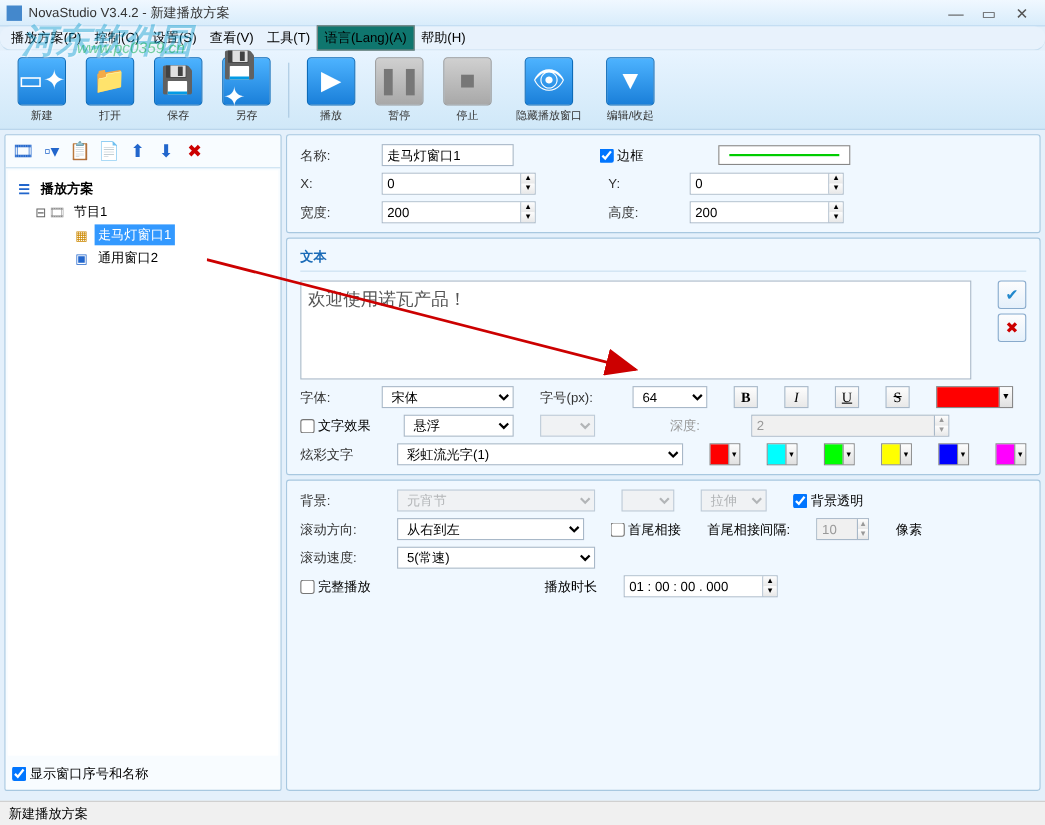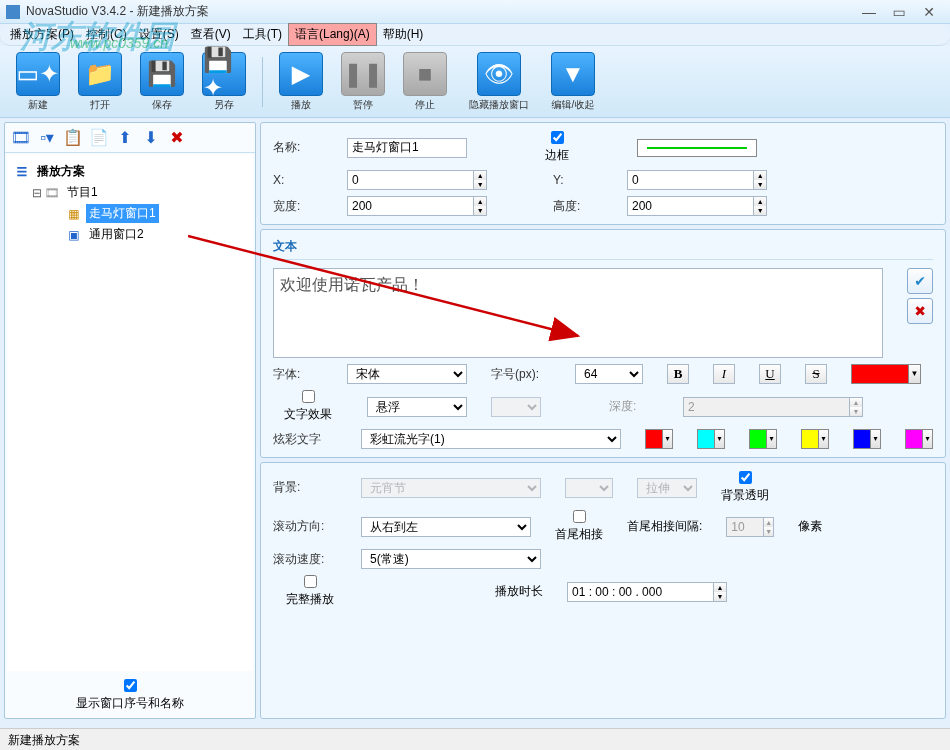--- a/index.html
+++ b/index.html
@@ -7,21 +7,21 @@
 .watermark { position: absolute; top: 16px; left: 20px; color: #0099cc; font-size: 31px; font-weight: bold; opacity: 0.4; z-index: 100; pointer-events: none; font-style: italic; text-shadow: 1px 1px 1px #fff; }
 .watermark-url { position: absolute; top: 35px; left: 70px; color: #00aa44; font-size: 14px; font-style: italic; opacity: 0.5; z-index: 100; pointer-events: none; }
 
 .titlebar { height: 24px; background: linear-gradient(#f0f8ff,#d8ecfb); display: flex; align-items: center; padding: 0 6px; border-bottom: 1px solid #b8d8f0; }
 .titlebar-icon { width: 14px; height: 14px; background: #4488cc; margin-right: 6px; }
 .titlebar-text { flex: 1; color: #333; }
 .win-btn { width: 30px; height: 18px; display: flex; align-items: center; justify-content: center; color: #555; cursor: pointer; font-size: 14px; }
 
 .menubar { height: 22px; background: #e8f2fc; display: flex; align-items: center; padding: 0 4px; border-bottom: 1px solid #c8dff0; border-radius: 10px; }
 .menu-item { padding: 2px 6px; cursor: pointer; }
-.menu-item.boxed { border: 1px solid #888; background: #fca5a5; }
+.menu-item.boxed { border: 1px solid #888; background: #0f766e; }
 
 .toolbar { height: 72px; background: linear-gradient(#e8f4ff,#d0e8f8); display: flex; align-items: center; padding: 0 10px; gap: 6px; border-bottom: 1px solid #b0d0e8; }
 .tool-btn { width: 56px; height: 64px; display: flex; flex-direction: column; align-items: center; justify-content: center; cursor: pointer; border-radius: 3px; }
 .tool-icon { width: 44px; height: 44px; border-radius: 4px; display: flex; align-items: center; justify-content: center; font-size: 24px; color: #fff; margin-bottom: 2px; }
 .tool-icon.blue { background: linear-gradient(#4db3ff,#1a7fd9); border: 1px solid #0d6bb8; }
 .tool-icon.gray { background: linear-gradient(#d0d0d0,#a8a8a8); border: 1px solid #999; color: #777; }
 .tool-label { font-size: 10px; color: #333; }
 .tool-sep { width: 1px; height: 50px; background: #a8c8e0; margin: 0 4px; }
 
 .main-area { display: flex; height: 605px; padding: 4px; gap: 4px; }
@@ -41,21 +41,21 @@
 .right-panel { flex: 1; display: flex; flex-direction: column; gap: 4px; }
 .prop-group { background: #f0f8ff; border: 1px solid #a8c8e0; border-radius: 3px; padding: 8px 12px; }
 .prop-row { display: flex; align-items: center; margin-bottom: 6px; gap: 24px; }
 .prop-label { width: 50px; color: #333; }
 .prop-label.wide { width: 64px; }
 input[type=text], input[type=number], select, .spinner { border: 1px solid #a8b8c8; background: #fff; height: 20px; padding: 0 4px; font-size: 12px; }
 .spinner { display: inline-flex; align-items: center; padding: 0; }
 .spinner input { border: none; height: 18px; width: 100%; padding: 0 4px; }
 .spin-btns { width: 14px; height: 18px; display: flex; flex-direction: column; border-left: 1px solid #a8b8c8; }
 .spin-btns span { flex: 1; font-size: 7px; text-align: center; line-height: 9px; cursor: pointer; background: linear-gradient(#fdfdfd,#e8e8e8); }
-.chk { display: flex; align-items: center; gap: 3px; flex-direction: column; }
+.chk { display: flex; align-items: center; gap: 3px; }
 .chk input { margin: 0; }
 
 .text-area { flex: 1; height: 90px; border: 1px solid #a8b8c8; background: #fff; padding: 6px; font-size: 16px; color: #555; font-family: SimSun; resize: none; }
 .side-btns { display: flex; flex-direction: column; gap: 4px; }
 .side-btn { width: 26px; height: 26px; border: 1px solid #88aacc; background: linear-gradient(#fdfdfd,#e4f0fb); border-radius: 3px; display: flex; align-items: center; justify-content: center; cursor: pointer; font-size: 14px; }
 
 .fmt-btn { width: 22px; height: 20px; border: 1px solid #a8b8c8; background: linear-gradient(#fdfdfd,#e8e8e8); display: inline-flex; align-items: center; justify-content: center; cursor: pointer; font-family: "Times New Roman", serif; font-size: 13px; }
 .fmt-btn.bold { font-weight: bold; }
 .fmt-btn.italic { font-style: italic; }
 .fmt-btn.underline { text-decoration: underline; }
@@ -335,21 +335,21 @@
         <span class="prop-label wide">滚动速度:</span>
         <select style="width:180px"><option>5(常速)</option></select>
       </div>
       <div class="prop-row" style="margin-bottom:0">
         <label class="chk" style="width:74px">
             <input type="checkbox" style="">
             <span>完整播放</span>
           </label>
         <span style="width:100px"></span>
         <span>播放时长</span>
-        <div class="spinner" style="width:160px">
+        <div class="spinner" style="width:140px">
             <input value="01 : 00 : 00 . 000" style="">
             <div class="spin-btns">
               <span>▲</span>
               <span>▼</span>
             </div>
           </div>
       </div>
     </div>
   </div>
 </div>

